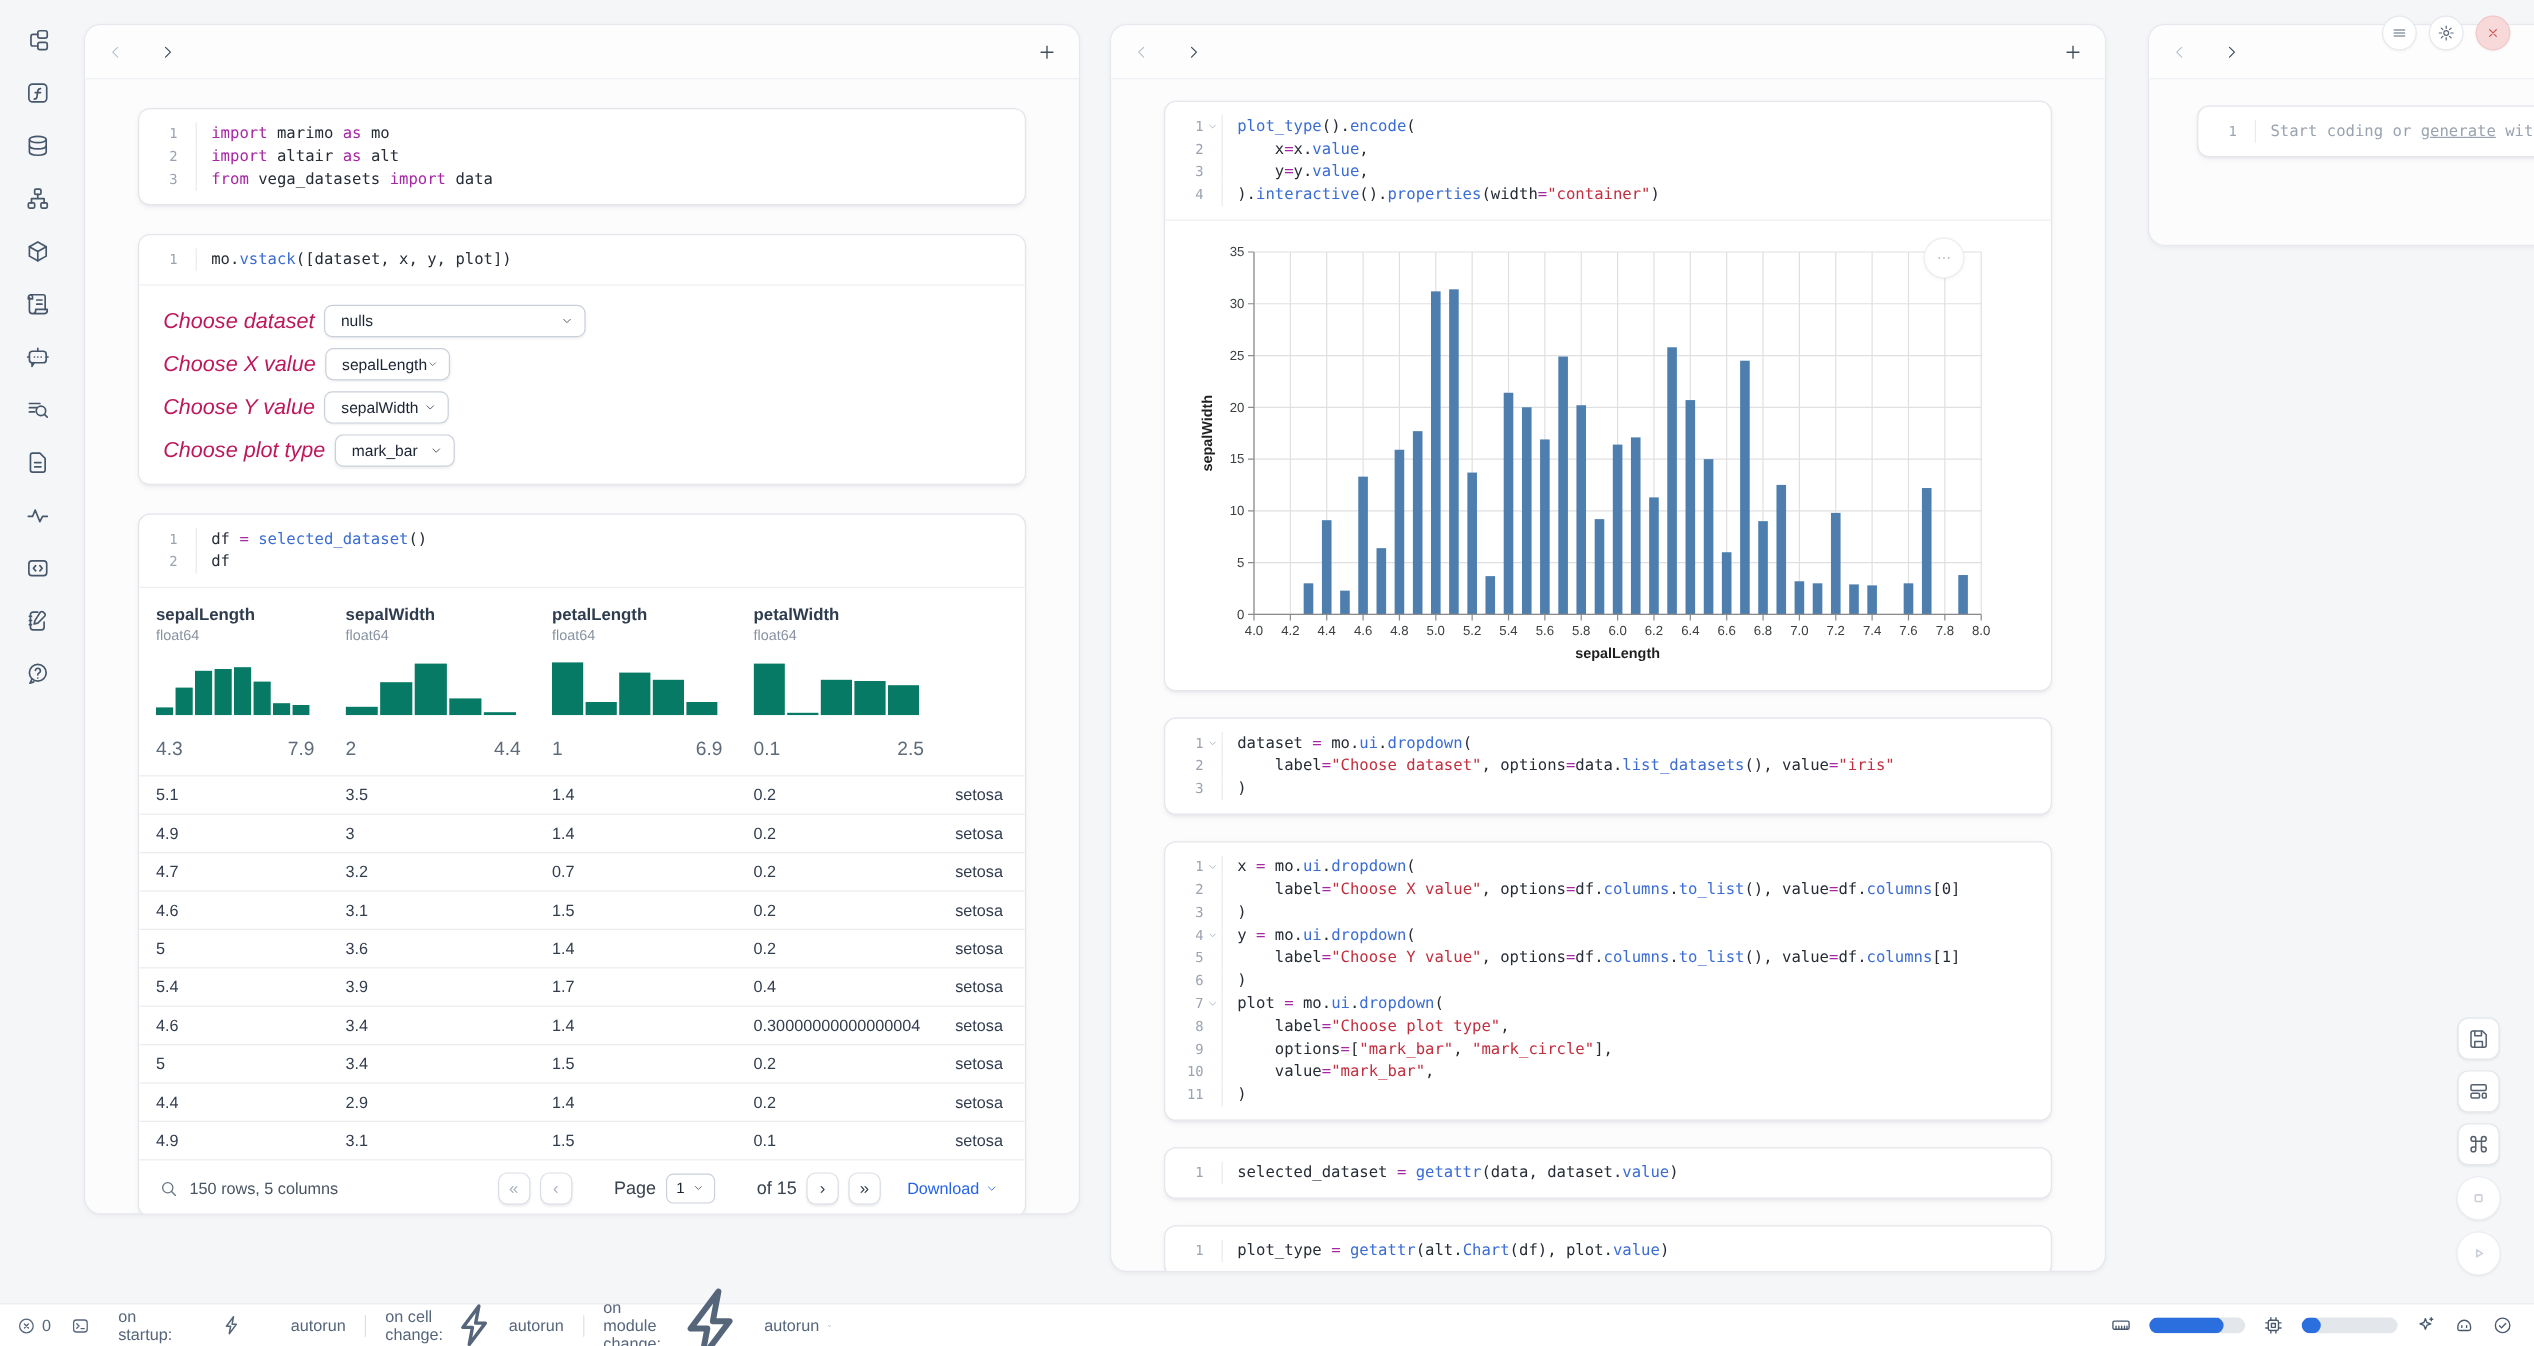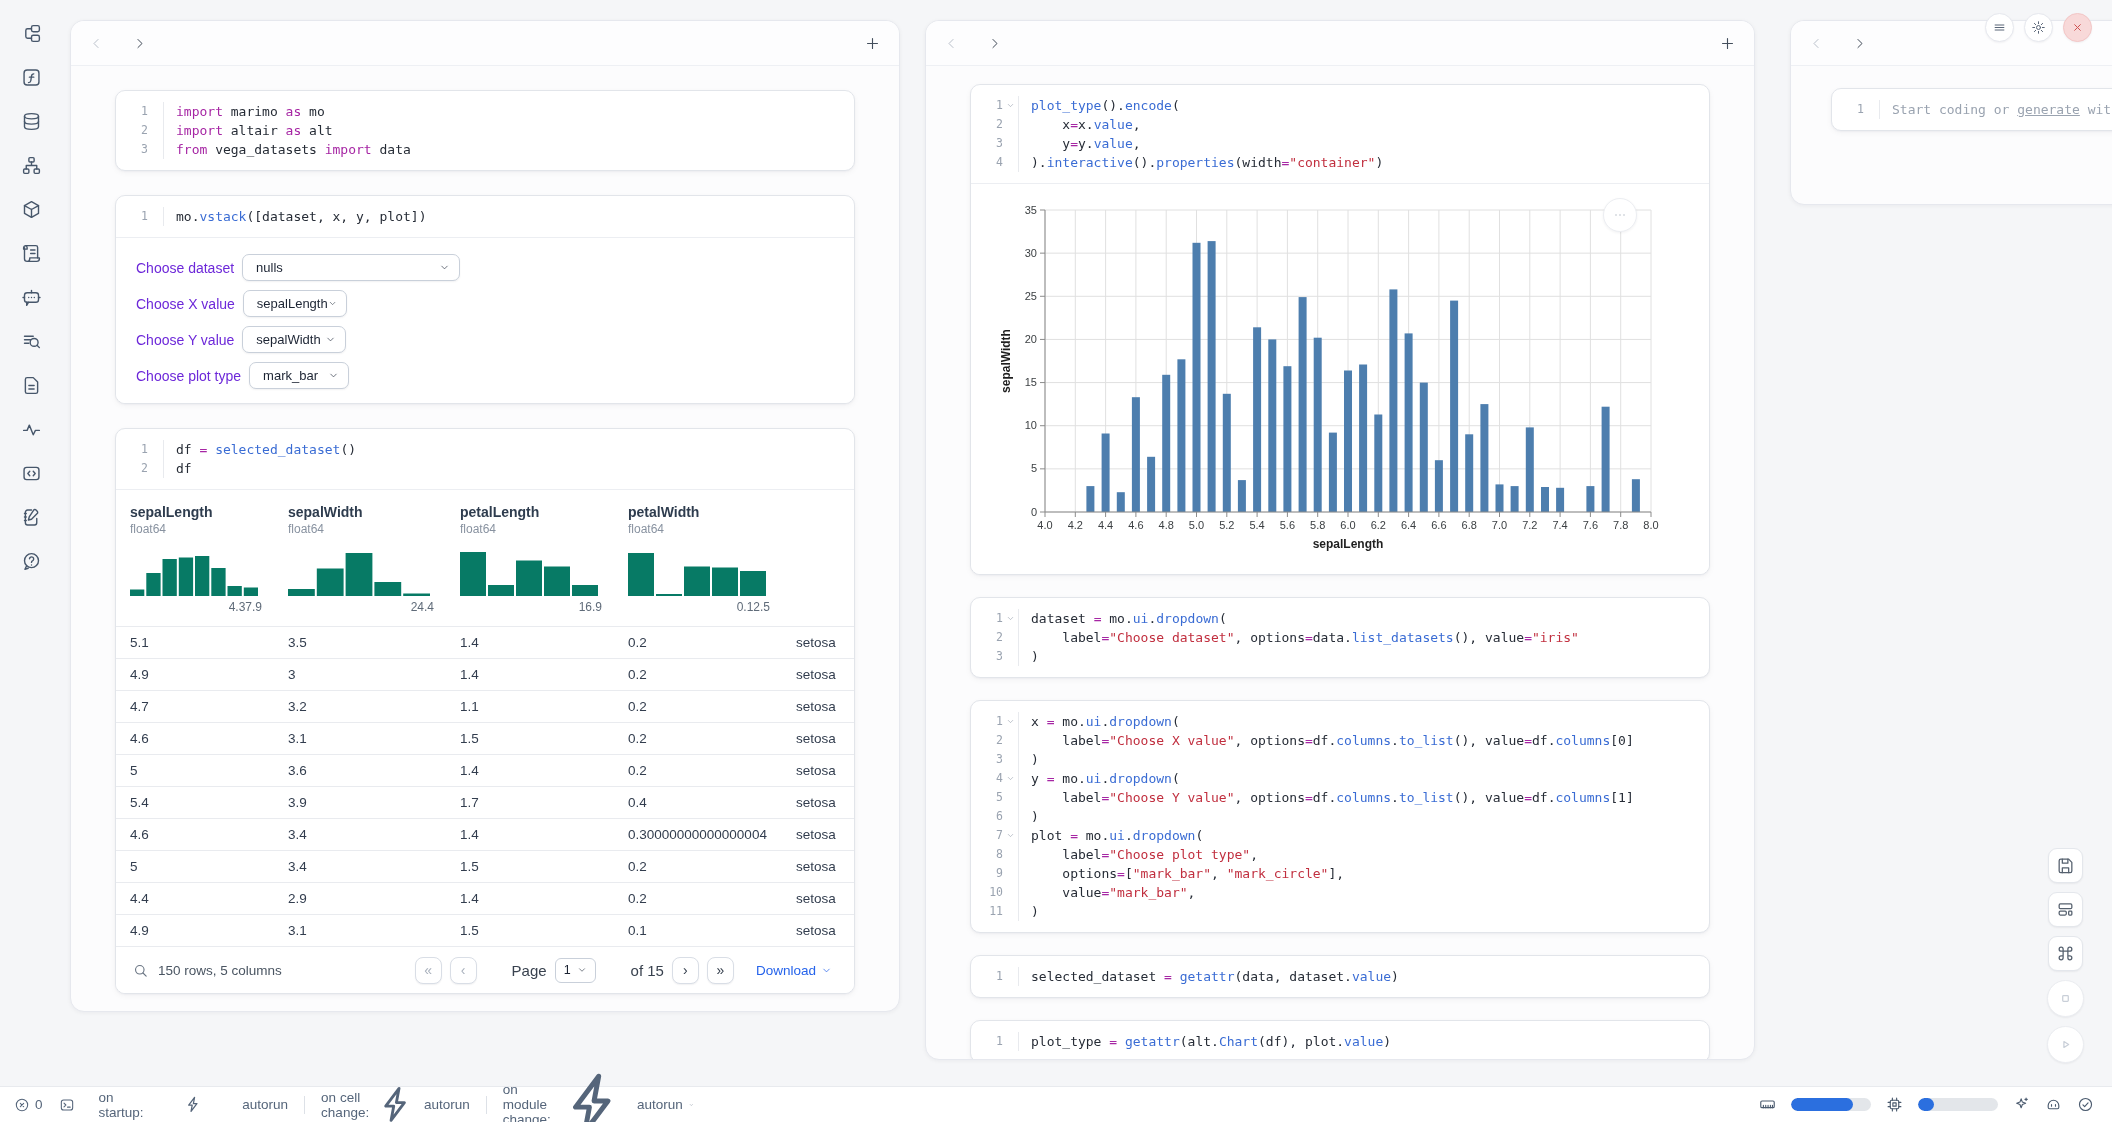--- a/index.html
+++ b/index.html
@@ -26,33 +26,33 @@
   .cl{display:flex;height:19px;line-height:19px;}
   .gut{width:28px;flex:none;text-align:right;color:#9aa3b0;font-size:11.5px;}
   .fold{width:15px;flex:none;display:grid;place-items:center;color:#97a0ac;}
   .fold svg{width:9px;height:9px;}
   .src{border-left:1px solid #e8eaee;padding-left:12px;white-space:pre;color:#262c36;}
   .tk-k{color:#a626a4;} .tk-f{color:#3a6cd4;} .tk-s{color:#c12f3f;} .tk-o{color:#a626a4;} .tk-d{color:#262c36;}
   .cell-out{border-top:1px solid #eceef2;background:#fff;position:relative;}
   
   .ctl-wrap{padding:16px 20px 14px;display:flex;flex-direction:column;gap:9px;}
   .ctl-row{display:flex;align-items:center;gap:8px;}
-  .ctl-label{font-size:14px;color:#6d28d9;}
+  .ctl-label{font-size:18px;color:#be185d;font-style:italic;}
   .select{height:27px;border:1px solid #c9d0da;border-radius:7px;background:#fff;
           box-shadow:0 1px 2px rgba(16,24,40,.06);display:inline-flex;align-items:center;
           justify-content:space-between;padding:0 9px 0 13px;font-size:13px;color:#1c2433;cursor:pointer;box-sizing:border-box;
           font-family:"Liberation Sans",sans-serif;}
   .select svg{width:11px;height:11px;color:#3c4553;}
   
   .thead{display:flex;padding-top:14px;}
   .th{box-sizing:border-box;flex:none;padding-left:14px;}
   .th-name{font-weight:bold;font-size:14px;color:#2e3c4e;}
   .th-type{font-size:12px;color:#8892a0;margin-top:2px;}
   .hist{display:block;margin-top:10px;}
-  .minmax{display:flex;justify-content:flex-end;font-size:12px;color:#5f6b79;margin-top:4px;padding-right:12px;}
+  .minmax{display:flex;justify-content:space-between;font-size:16px;color:#5f6b79;margin-top:20px;padding-right:12px;}
   .th-stats{margin-top:18px;font-size:12px;color:#8892a0;line-height:1.6;white-space:nowrap;}
   .tbody{margin-top:12px;}
   .trow{display:flex;border-top:1px solid #e9ebef;height:31px;align-items:center;font-size:13.5px;color:#323d4e;}
   .td{flex:none;box-sizing:border-box;padding-left:14px;overflow:hidden;white-space:nowrap;}
   .tfoot{border-top:1px solid #e9ebef;height:46px;display:flex;align-items:center;justify-content:space-between;padding:0 16px;}
   .tf-left{display:flex;align-items:center;gap:9px;color:#4a5562;font-size:13.5px;}
   .tf-left svg{width:15px;height:15px;color:#6b7684;}
   .tf-right{display:flex;align-items:center;gap:8px;}
   .pgbtn{width:27px;height:27px;border:1px solid #d9dee6;border-radius:8px;background:#fff;
          box-shadow:0 1px 1.5px rgba(16,24,40,.06);display:grid;place-items:center;font-size:14px;cursor:pointer;
@@ -370,21 +370,21 @@
             <div class="trow">
               <div class="td" style="width: 158px;">4.9</div>
               <div class="td" style="width: 172px;">3</div>
               <div class="td" style="width: 168px;">1.4</div>
               <div class="td" style="width: 168px;">0.2</div>
               <div class="td" style="width: 110px;">setosa</div>
             </div>
             <div class="trow">
               <div class="td" style="width: 158px;">4.7</div>
               <div class="td" style="width: 172px;">3.2</div>
-              <div class="td" style="width: 168px;">1.1</div>
+              <div class="td" style="width: 168px;">0.7</div>
               <div class="td" style="width: 168px;">0.2</div>
               <div class="td" style="width: 110px;">setosa</div>
             </div>
             <div class="trow">
               <div class="td" style="width: 158px;">4.6</div>
               <div class="td" style="width: 172px;">3.1</div>
               <div class="td" style="width: 168px;">1.5</div>
               <div class="td" style="width: 168px;">0.2</div>
               <div class="td" style="width: 110px;">setosa</div>
             </div>

